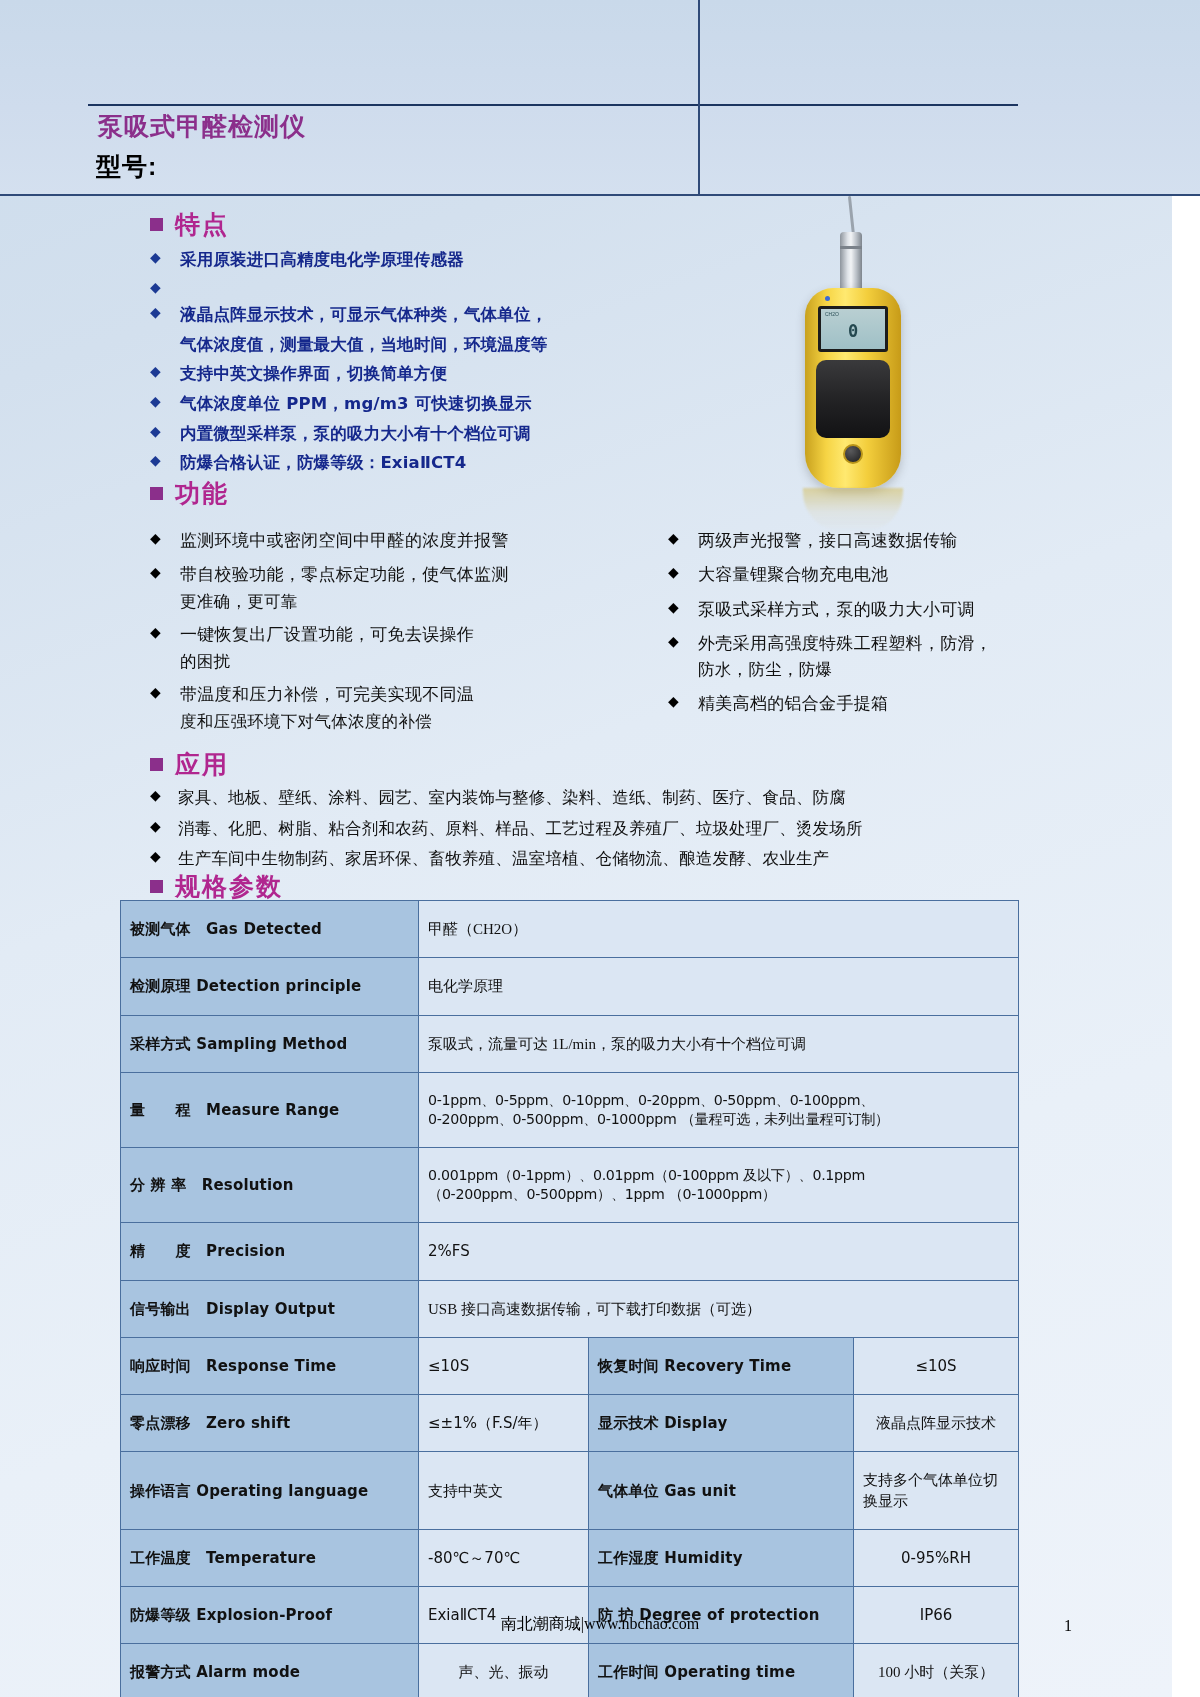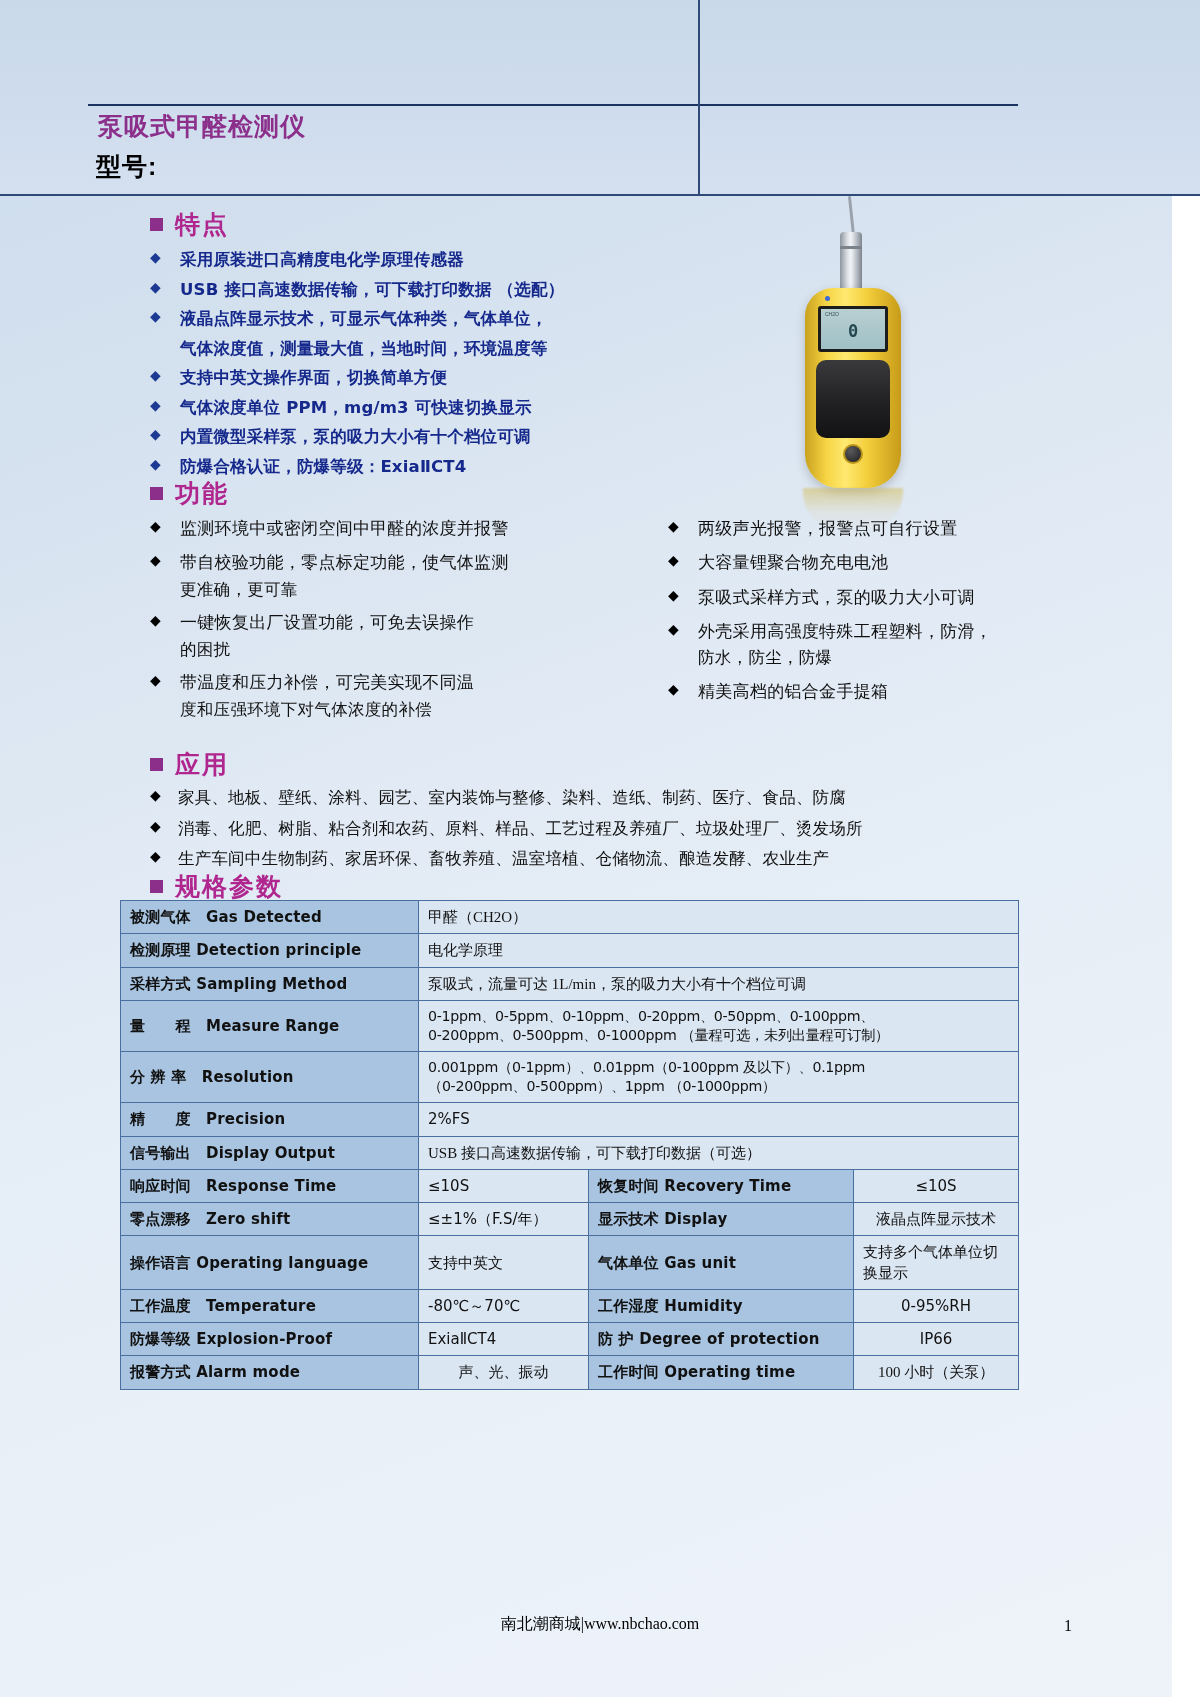--- a/index.html
+++ b/index.html
@@ -130,21 +130,21 @@
   #features-block .sec-head { margin-bottom: 6px; }
   #features-block .bullet-row,
   #features-block .cont-line { margin-bottom: 4px; }
 
   
   #functions-block {
     position: absolute;
     left: 150px; top: 477px;
     width: 1000px;
   }
-  #functions-head { margin-bottom: 6px; }
+  #functions-head { margin-bottom: 18px; }
   .two-col {
     display: flex;
     gap: 0;
   }
   .col-left { width: 510px; flex: none; }
   .col-right { width: 440px; flex: none; padding-left: 8px; }
   .func-item { margin-bottom: 8px; }
 
   
   #apps-block {
@@ -257,21 +257,21 @@
   
   #spec-table {
     position: absolute;
     left: 120px; top: 900px;
     width: 898px;
     border-collapse: collapse;
     table-layout: fixed;
   }
   #spec-table td {
     border: 1px solid #4a6f9e;
-    padding: 6px 9px;
+    padding: 18px 9px;
     vertical-align: middle;
     font-size: 15px;
     line-height: 1.35;
     color: #111111;
   }
   td.lbl {
     background: #a8c4e0;
     font-weight: bold;
     font-family: "DejaVu Sans", "Liberation Sans", sans-serif;
     letter-spacing: 0.2px;
@@ -343,21 +343,20 @@
       <span class="sec-square"></span>
       <span class="sec-title">特点</span>
     </div>
 
     <div class="bullet-row">
       <span class="dia dia-blue">◆</span>
       <span class="btxt blue-txt">采用原装进口高精度电化学原理传感器</span>
     </div>
     <div class="bullet-row">
       <span class="dia dia-blue">◆</span>
-      <span class="btxt blue-txt">USB 接口高速数据传输，可下载打印数据 （选配）</span>
     </div>
     <div class="bullet-row">
       <span class="dia dia-blue">◆</span>
       <span class="btxt blue-txt">液晶点阵显示技术，可显示气体种类，气体单位，</span>
     </div>
     <div class="cont-line blue-txt">气体浓度值，测量最大值，当地时间，环境温度等</div>
     <div class="bullet-row">
       <span class="dia dia-blue">◆</span>
       <span class="btxt blue-txt">支持中英文操作界面，切换简单方便</span>
     </div>
@@ -400,21 +399,21 @@
         <div class="bullet-row">
           <span class="dia dia-black">◆</span>
           <span class="btxt black-txt">带温度和压力补偿，可完美实现不同温</span>
         </div>
         <div class="cont-line black-txt">度和压强环境下对气体浓度的补偿</div>
       </div>
 
       <div class="col-right">
         <div class="bullet-row func-item">
           <span class="dia dia-black">◆</span>
-          <span class="btxt black-txt">两级声光报警，报警点可自行设置</span>
+          <span class="btxt black-txt">两级声光报警，接口高速数据传输</span>
         </div>
         <div class="bullet-row func-item">
           <span class="dia dia-black">◆</span>
           <span class="btxt black-txt">大容量锂聚合物充电电池</span>
         </div>
         <div class="bullet-row func-item">
           <span class="dia dia-black">◆</span>
           <span class="btxt black-txt">泵吸式采样方式，泵的吸力大小可调</span>
         </div>
         <div class="bullet-row">

